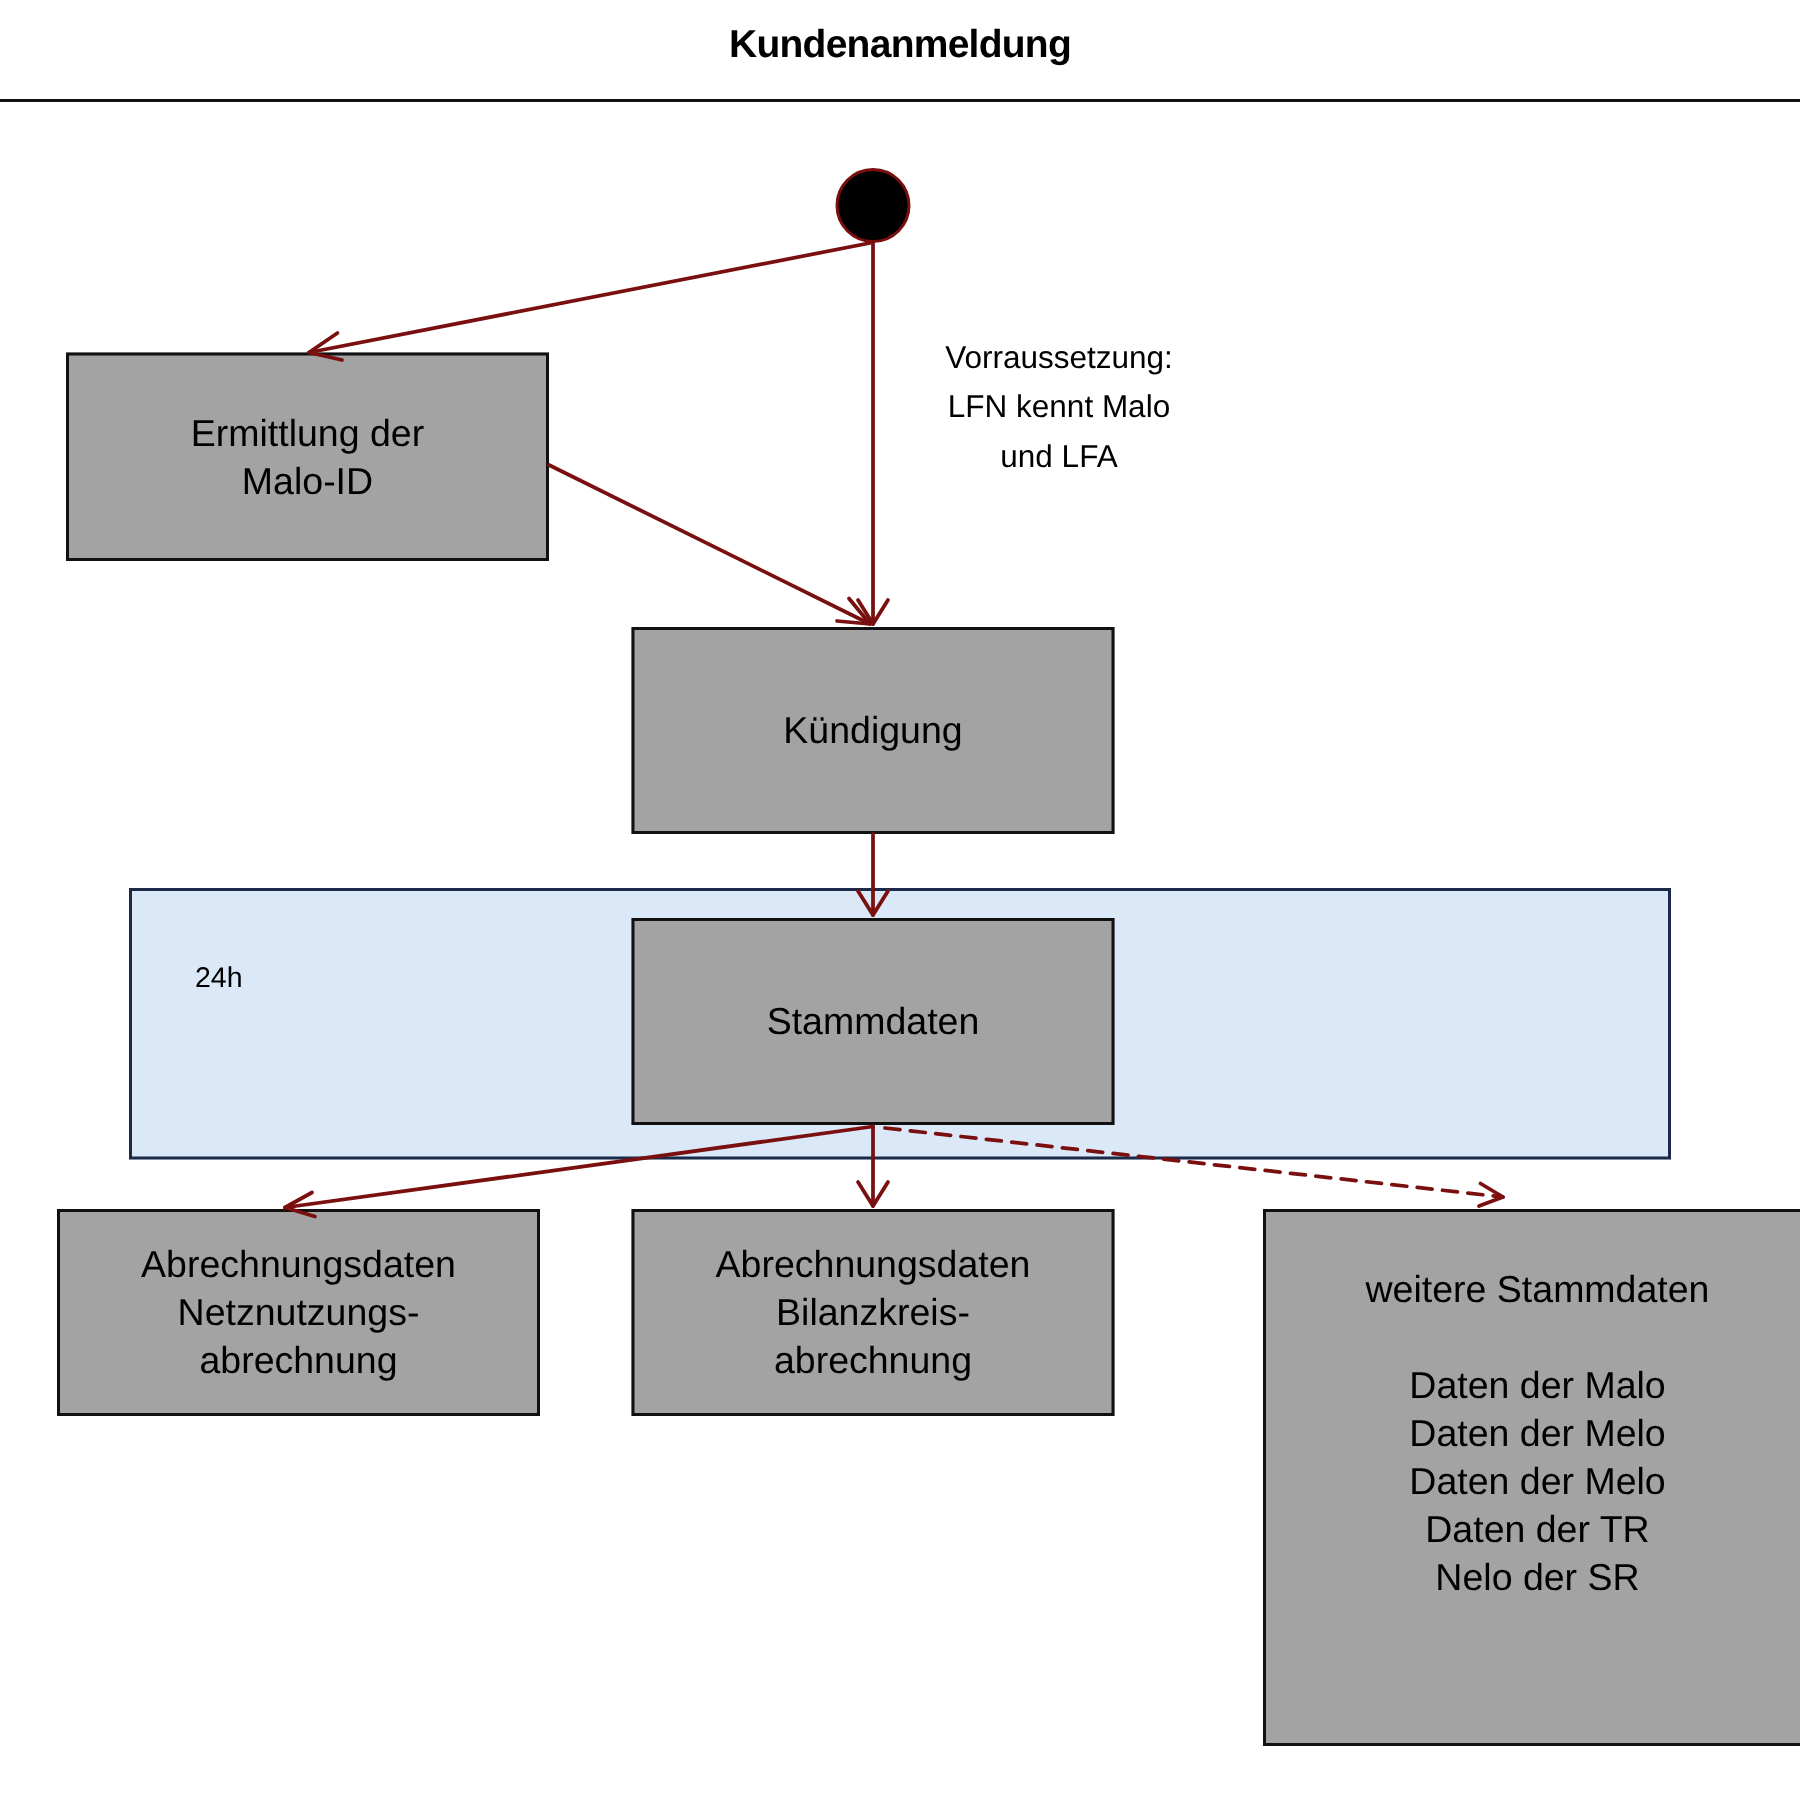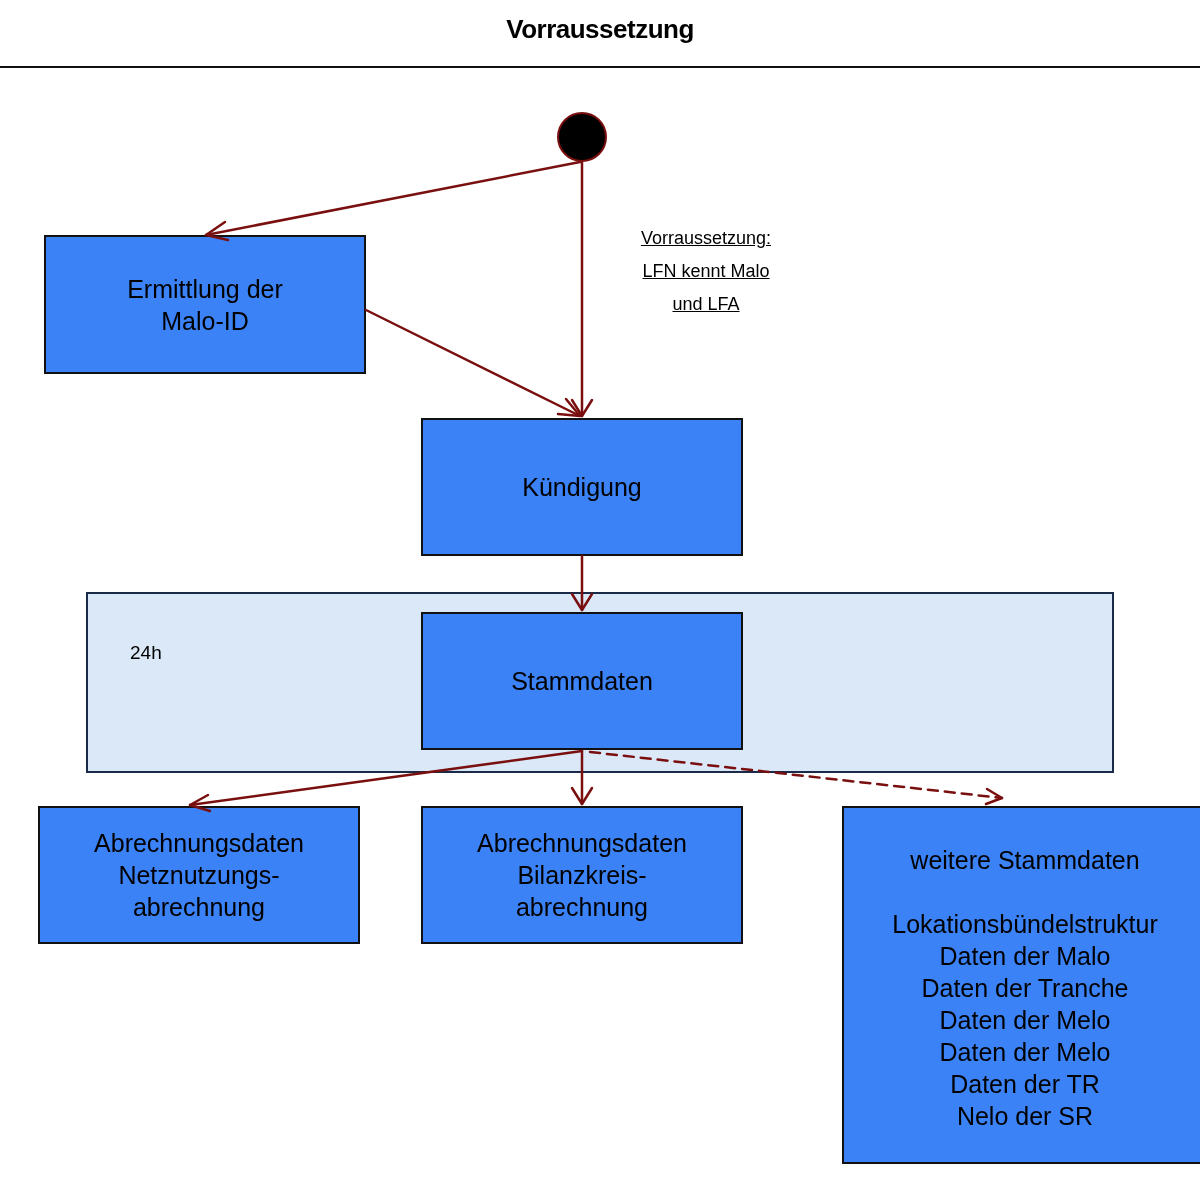--- a/index.html
+++ b/index.html
@@ -4,36 +4,36 @@
 <style>
   html, body { margin: 0; padding: 0; background: #ffffff; }
   body { width: 1200px; height: 1200px; position: relative; overflow: hidden;
          font-family: "Liberation Sans", sans-serif; color: #000; }
   .title { position: absolute; left: 0; top: 14px; width: 1200px; text-align: center;
            font-weight: bold; font-size: 26px; letter-spacing: -0.5px; }
   .title-rule { position: absolute; left: 0; top: 66px; width: 1200px; height: 2px; background: #111; }
   .swimlane { position: absolute; left: 86px; top: 592px; width: 1028px; height: 181px;
               background: #dae8f8; border: 2px solid #1b2a48; box-sizing: border-box; }
   .lane-label { position: absolute; left: 130px; top: 642px; font-size: 19px; }
-  .box { position: absolute; background: #3b82f6; border: 2px solid #111; box-sizing: border-box;
+  .box { position: absolute; background: #a3a3a3; border: 2px solid #111; box-sizing: border-box;
          display: flex; align-items: center; justify-content: center; text-align: center;
          font-size: 25px; line-height: 32px; }
   .box .txt { white-space: pre-line; }
   .note { position: absolute; left: 596px; top: 222px; width: 220px; text-align: center;
-          font-size: 18px; line-height: 33px; white-space: pre-line; text-decoration: underline; }
+          font-size: 21px; line-height: 33px; white-space: pre-line; }
   .start { position: absolute; left: 557px; top: 112px; width: 50px; height: 50px;
            border-radius: 50%; background: #000; border: 2px solid #7a0f0f; box-sizing: border-box; }
   svg.edges { position: absolute; left: 0; top: 0; }
   .stamm { flex-direction: column; justify-content: flex-start; padding-top: 36px; }
   .stamm .hd { margin-bottom: 32px; }
 </style>
 </head>
 <body>
 
-<div class="title">Vorraussetzung</div>
+<div class="title">Kundenanmeldung</div>
 <div class="title-rule"></div>
 
 <div class="swimlane"></div>
 <div class="lane-label">24h</div>
 
 <div class="start"></div>
 
 <div class="note">Vorraussetzung:
 LFN kennt Malo
 und LFA</div>
@@ -58,23 +58,21 @@
 </div>
 
 <div class="box" style="left:421px;top:806px;width:322px;height:138px;">
   <span class="txt">Abrechnungsdaten
 Bilanzkreis-
 abrechnung</span>
 </div>
 
 <div class="box stamm" style="left:842px;top:806px;width:366px;height:358px;">
   <div class="hd">weitere Stammdaten</div>
-  <div>Lokationsbündelstruktur</div>
   <div>Daten der Malo</div>
-  <div>Daten der Tranche</div>
   <div>Daten der Melo</div>
   <div>Daten der Melo</div>
   <div>Daten der TR</div>
   <div>Nelo der SR</div>
 </div>
 
 <svg class="edges" width="1200" height="1200">
   <g fill="none" stroke="#7a0f0f" stroke-width="2.5" stroke-linecap="round" stroke-linejoin="round">
 
     <g>

